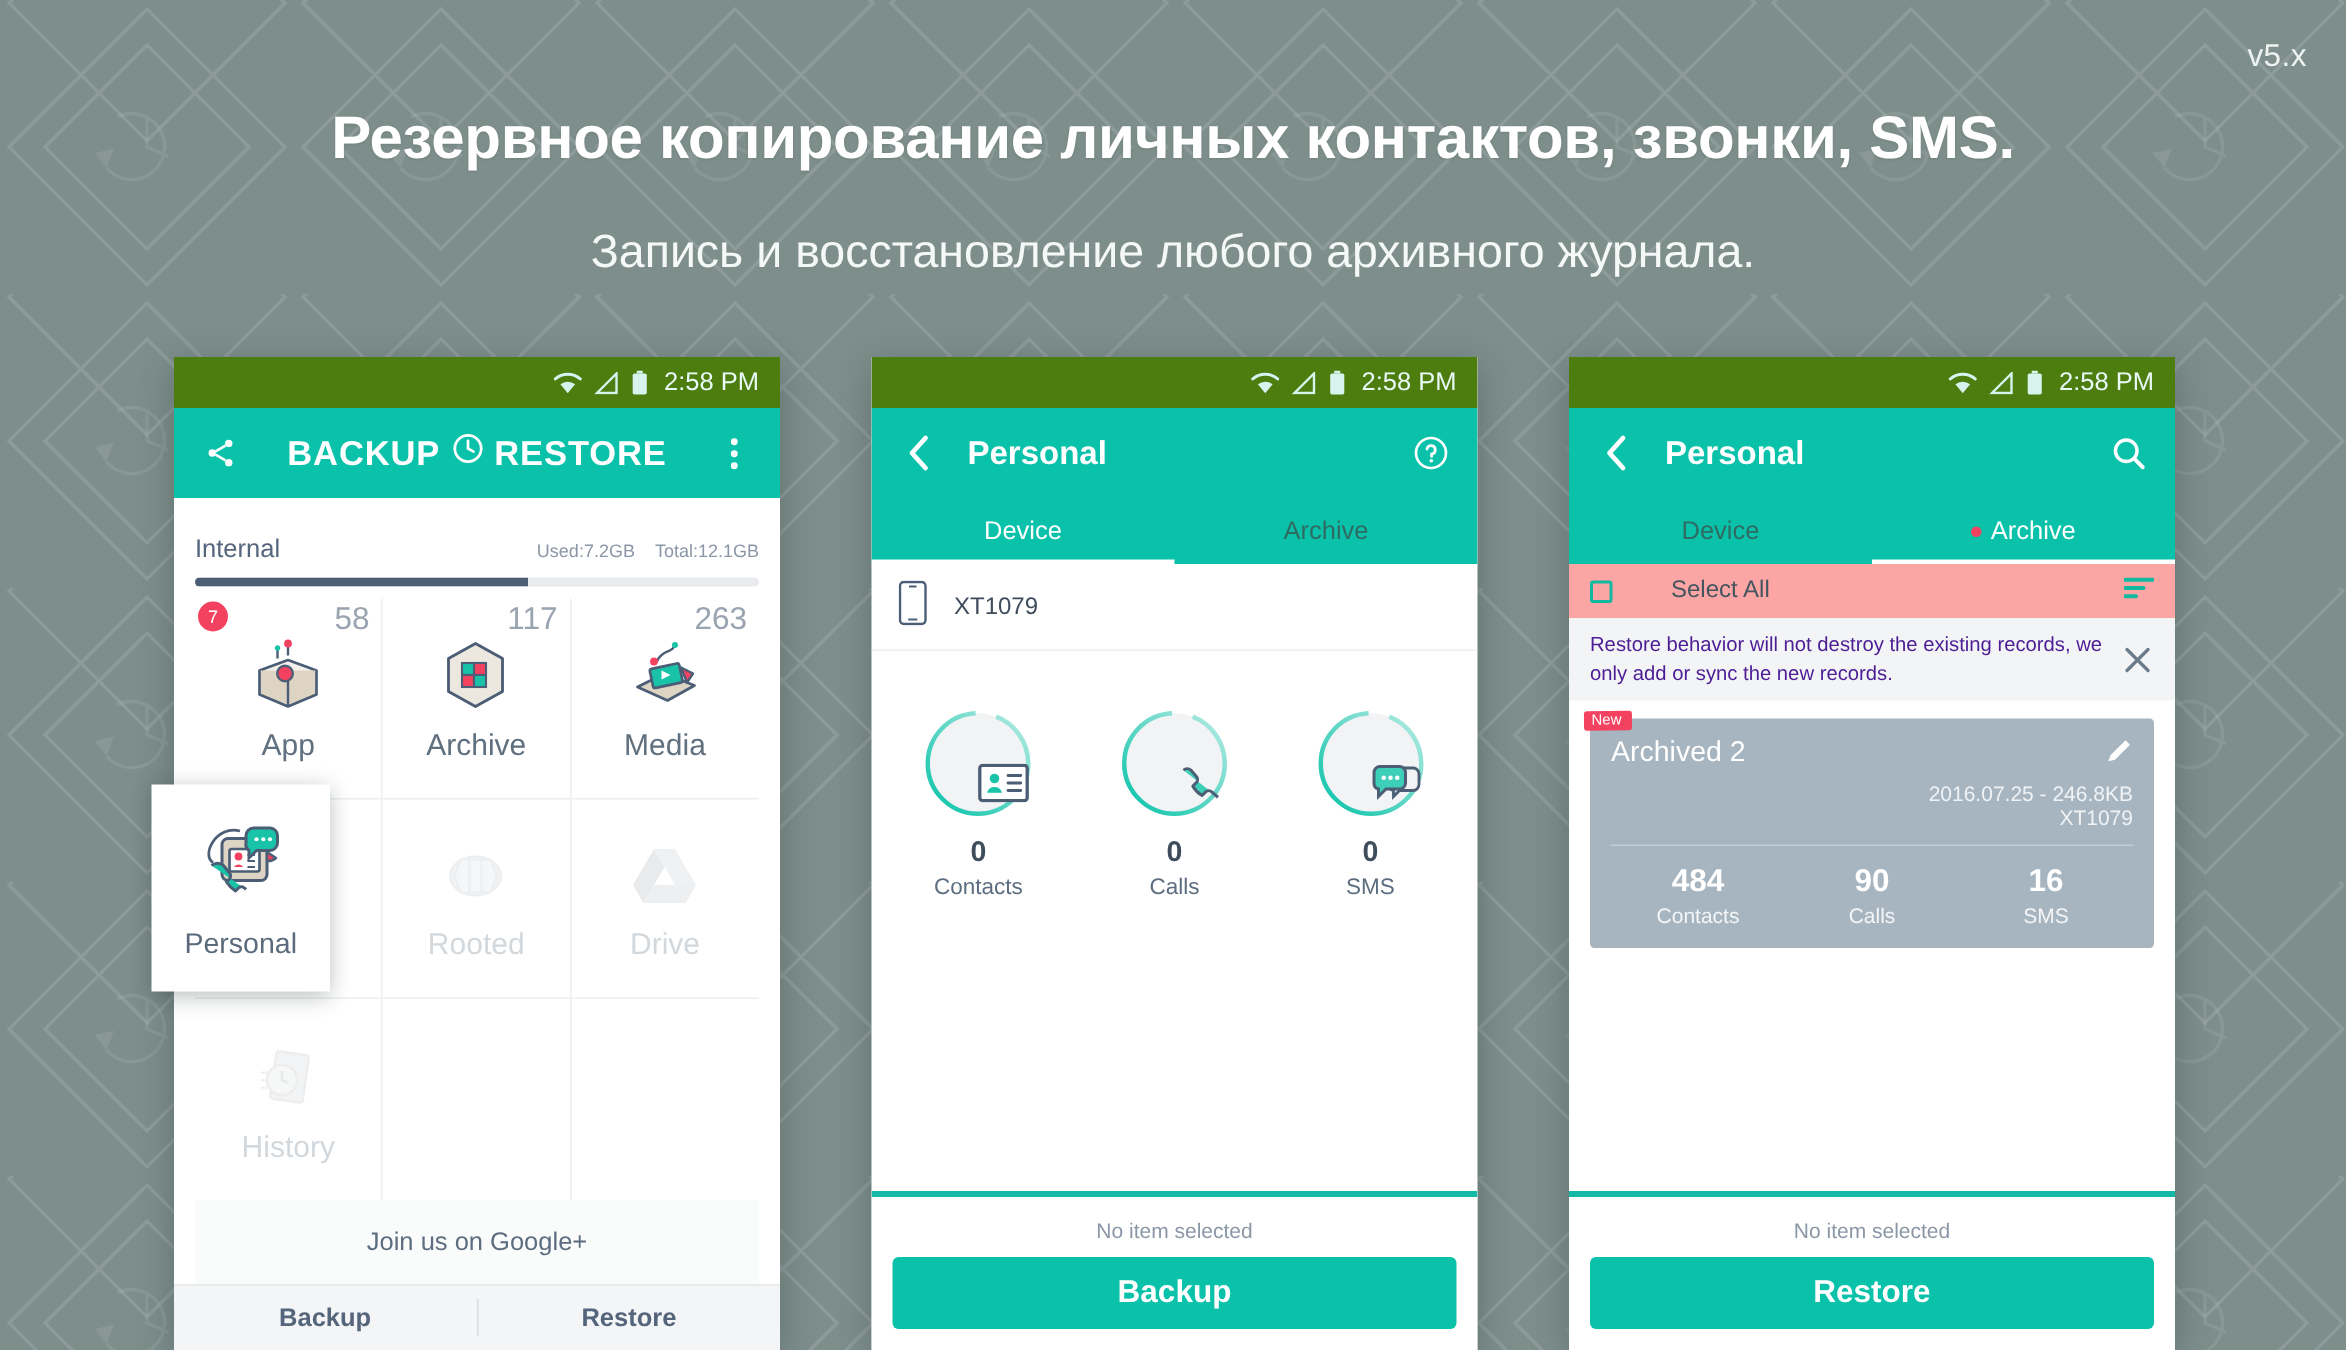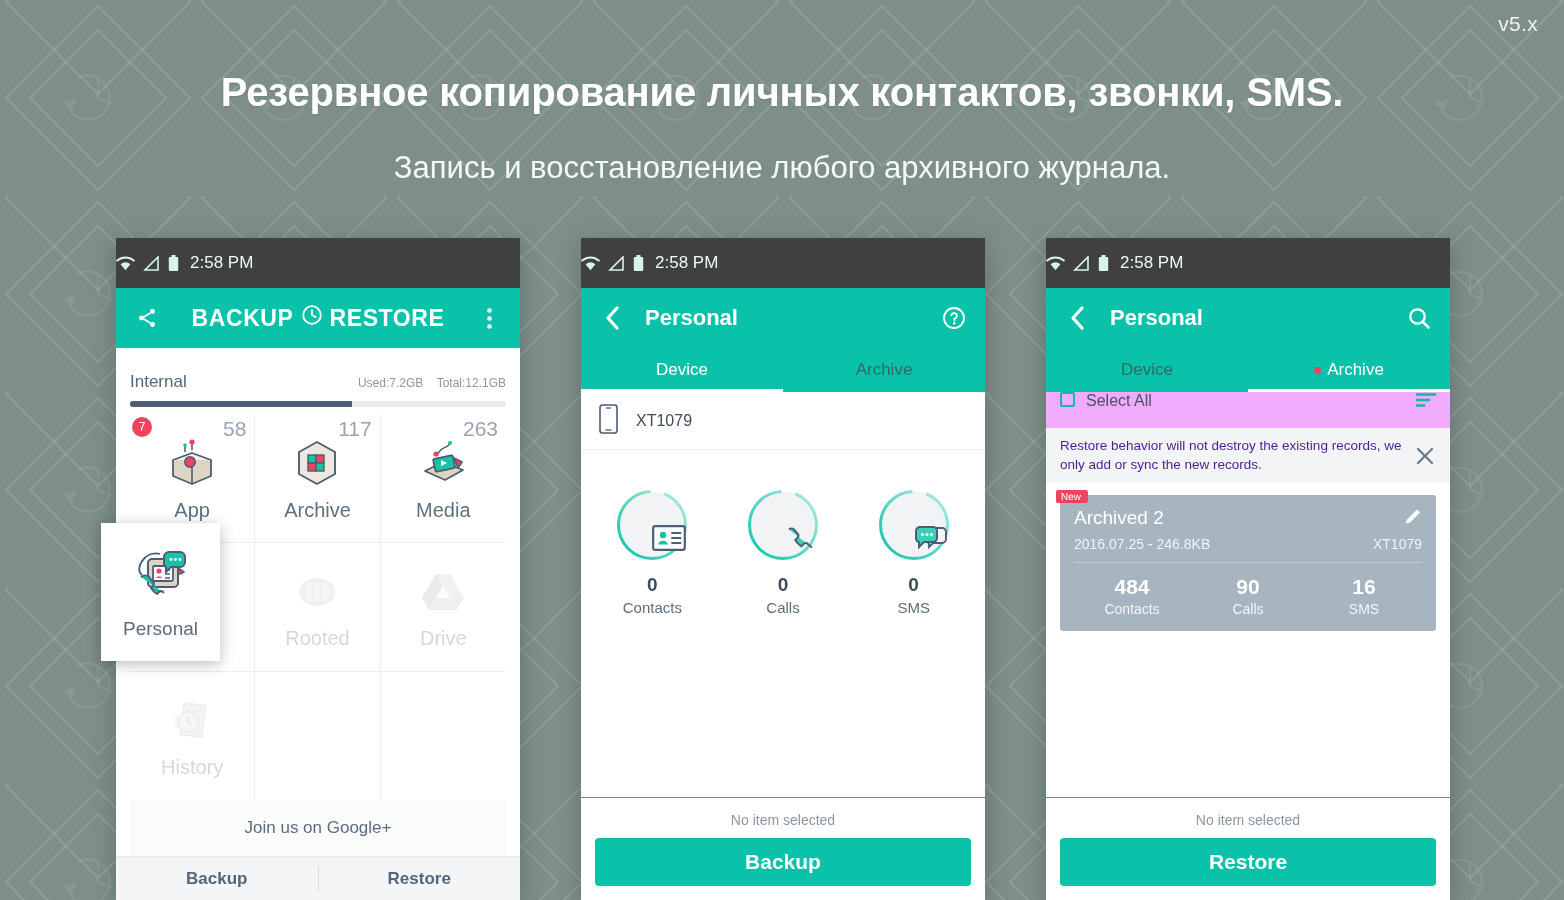--- a/index.html
+++ b/index.html
@@ -15,21 +15,21 @@
 
   
   #bg-pattern {
     position: absolute; inset: 0;
     opacity: .30;
     pointer-events: none;
   }
 
   
   .version-tag {
-    position: absolute; top: 12px; right: 26px;
+    position: absolute; top: 26px; right: 26px;
     color: #eef3f2; font-size: 21px; letter-spacing: .3px;
   }
   .hero-title {
     position: absolute; top: 70px; left: 0; right: 0;
     text-align: center;
     color: #ffffff;
     font-size: 40px; font-weight: bold;
     letter-spacing: -.2px;
     text-shadow: 0 1px 2px rgba(0,0,0,.10);
   }
@@ -49,23 +49,23 @@
     overflow: hidden;
     box-shadow: 0 6px 22px rgba(30,45,45,.30);
     display: flex; flex-direction: column;
   }
   #phone-1 { left: 116px; }
   #phone-2 { left: 581px; }
   #phone-3 { left: 1046px; }
 
   
   .status-bar {
-    height: 50px; flex: none;
-    background: #404040;
-    display: flex; align-items: center; justify-content: flex-start;
+    height: 34px; flex: none;
+    background: #4d7c0f;
+    display: flex; align-items: center; justify-content: flex-end;
     padding-right: 14px; gap: 8px;
     color: #d8f3ee; font-size: 17px;
   }
   .status-bar .sb-icon { display: flex; align-items: center; }
   .sb-time { color: #eafaf7; font-size: 17px; margin-left: 3px; }
 
   
   .app-bar {
     flex: none; height: 60px;
     background: #0ac2a9;
@@ -190,37 +190,37 @@
     display: flex; align-items: center; justify-content: center;
   }
   .ring svg { position: absolute; inset: 0; }
   .ring .ring-glyph { position: relative; z-index: 2; }
   .ring-num { margin-top: 12px; font-size: 19px; font-weight: bold; color: #3f4c5c; }
   .ring-cap { margin-top: 3px; font-size: 15px; color: #5d6d80; }
 
   .flex-fill { flex: 1; }
 
   .action-area {
-    flex: none; border-top: 1px solid #14b8a6; background: #fff;
+    flex: none; border-top: 4px solid #14b8a6; background: #fff;
     padding: 8px 14px 14px 14px;
   }
   .no-sel { text-align: center; font-size: 14px; color: #8b97a6; padding: 6px 0 10px 0; }
   .btn-row { display: flex; gap: 14px; }
   .btn {
     flex: 1; height: 48px; border-radius: 4px;
     background: #0ac2a9; color: #fff;
     font-size: 21px; font-weight: bold;
     display: flex; align-items: center; justify-content: center;
     cursor: pointer; border: none;
   }
 
   
   .select-all-row {
-    flex: none; height: 36px; background: #f0abfc;
-    display: flex; align-items: flex-start; padding: 0 14px;
+    flex: none; height: 36px; background: #fca5a5;
+    display: flex; align-items: center; padding: 0 14px; gap: 28px;
   }
   .chk {
     width: 15px; height: 15px; border: 2px solid #12b89f; border-radius: 2px;
     flex: none; cursor: pointer;
   }
   .select-all-label { margin-left: 11px; font-size: 16px; color: #45555f; }
   .sort-icon { margin-left: auto; cursor: pointer; }
 
   .info-banner {
     flex: none; background: #f3f4f5;
@@ -239,21 +239,21 @@
   .arch-new {
     position: absolute; top: -5px; left: -4px;
     background: #f2425f; color: #fff;
     font-size: 10px; padding: 1px 7px 1px 5px;
     border-radius: 2px;
     transform: rotate(-0.5deg);
   }
   .arch-head { display: flex; align-items: flex-start; }
   .arch-title { font-size: 19px; }
   .arch-edit { margin-left: auto; cursor: pointer; }
-  .arch-sub { display: flex; align-items: flex-end; margin-top: 5px; font-size: 14px; color: #f0f3f5; }
+  .arch-sub { display: flex; align-items: flex-end; margin-top: 5px; font-size: 14px; color: #f0f3f5; flex-direction: column; }
   .arch-dev { margin-left: auto; font-size: 14px; }
   .arch-hr { height: 1px; background: rgba(255,255,255,.32); margin: 10px 0 0 0; }
   .arch-stats { display: flex; padding-top: 12px; }
   .arch-stat { flex: 1; text-align: center; }
   .arch-stat .n { font-size: 21px; font-weight: bold; }
   .arch-stat .c { font-size: 14px; margin-top: 2px; color: #f3f5f7; }
 
   
   #personal-card {
     position: absolute;

